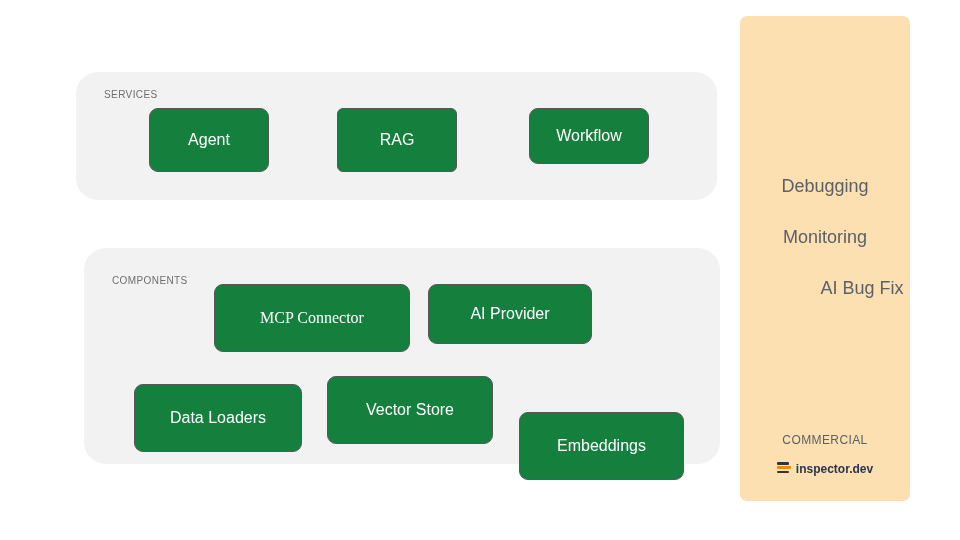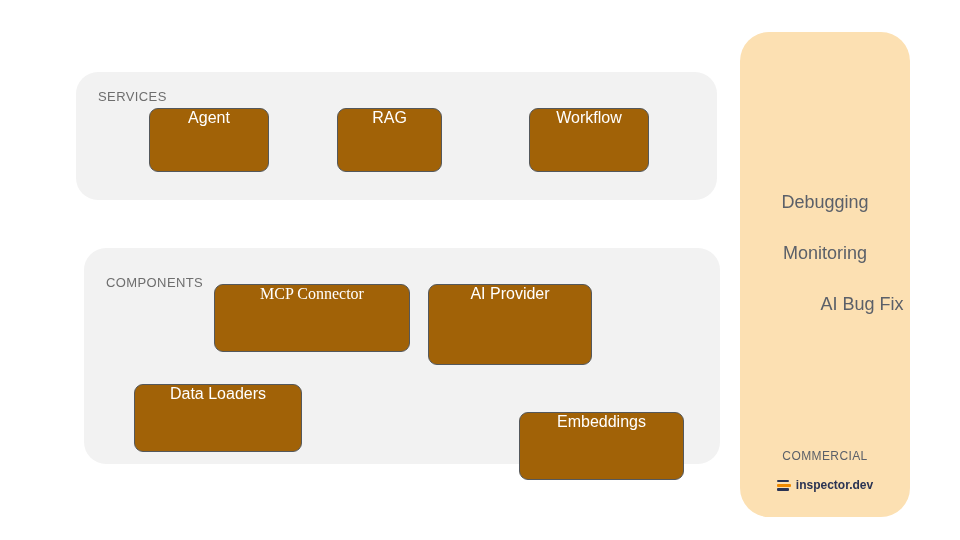--- a/index.html
+++ b/index.html
@@ -16,56 +16,56 @@
   }
   .panel {
     position: absolute;
     background: #f2f2f2;
     border-radius: 22px;
   }
   .panel-services { left: 76px; top: 72px; width: 641px; height: 128px; }
   .panel-components { left: 84px; top: 248px; width: 636px; height: 216px; }
   .panel-label {
     position: absolute;
-    left: 22px;
-    font-size: 13px;
+    left: 28px;
+    font-size: 10px;
     letter-spacing: 0.4px;
     color: #6e6e6e;
   }
   .panel-services .panel-label { top: 17px; }
   .panel-components .panel-label { top: 27px; }
   .node {
     position: absolute;
-    background: #a16207;
+    background: #15803d;
     border: 1px solid #54585c;
     border-radius: 9px;
     display: flex;
-    align-items: flex-start;
+    align-items: center;
     justify-content: center;
     color: #ffffff;
     font-size: 16px;
     text-align: center;
   }
   
   .node-agent    { left: 73px;  top: 36px; width: 120px; height: 64px; }
-  .node-rag      { left: 261px; top: 36px; width: 105px; height: 64px; }
-  .node-workflow { left: 453px; top: 36px; width: 120px; height: 64px; }
+  .node-rag      { left: 261px; top: 36px; width: 120px; height: 64px; border-radius: 6px; }
+  .node-workflow { left: 453px; top: 36px; width: 120px; height: 56px; }
   
   .node-mcp        { left: 130px; top: 36px;  width: 196px; height: 68px; font-family: Liberation Serif, serif; }
-  .node-aiprovider { left: 344px; top: 36px;  width: 164px; height: 81px; }
+  .node-aiprovider { left: 344px; top: 36px;  width: 164px; height: 60px; }
   .node-dataload   { left: 50px;  top: 128px; width: 168px; height: 68px; margin-top: 8px; }
   .node-vector     { left: 243px; top: 128px; width: 166px; height: 68px; }
   .node-embed      { left: 435px; top: 128px; width: 165px; height: 68px; margin-top: 36px; }
 
   .commercial {
     position: absolute;
-    left: 740px; top: 32px;
+    left: 740px; top: 16px;
     width: 170px; height: 485px;
     background: #fce0b2;
-    border-radius: 29px;
+    border-radius: 7px;
   }
   .feature {
     position: absolute;
     left: 0; width: 100%;
     text-align: center;
     font-size: 18px;
     color: #5b6069;
   }
   .feature-0 { top: 160px; }
   .feature-1 { top: 211px; }
@@ -77,21 +77,21 @@
     text-align: center;
     font-size: 12px;
     letter-spacing: 0.4px;
     color: #5b6069;
   }
   .brand-row {
     position: absolute;
     left: 0; width: 100%;
     top: 446px;
     display: flex;
-    align-items: center;
+    align-items: flex-start;
     justify-content: center;
     gap: 5px;
   }
   .brand-icon {
     display: flex;
     flex-direction: column;
     align-items: flex-start;
     gap: 1.5px;
   }
   .brand-icon .bar { border-radius: 1px; }
@@ -126,20 +126,23 @@
     <div class="panel-label">COMPONENTS</div>
     <div class="node node-mcp">
       <span>MCP Connector</span>
     </div>
     <div class="node node-aiprovider">
       <span>AI Provider</span>
     </div>
     <div class="node node-dataload">
       <span>Data Loaders</span>
     </div>
+    <div class="node node-vector">
+      <span>Vector Store</span>
+    </div>
     <div class="node node-embed">
       <span>Embeddings</span>
     </div>
   </section>
 
   <aside class="commercial">
     <div class="feature feature-0">Debugging</div>
     <div class="feature feature-1">Monitoring</div>
     <div class="feature feature-2">AI Bug Fix</div>
 

